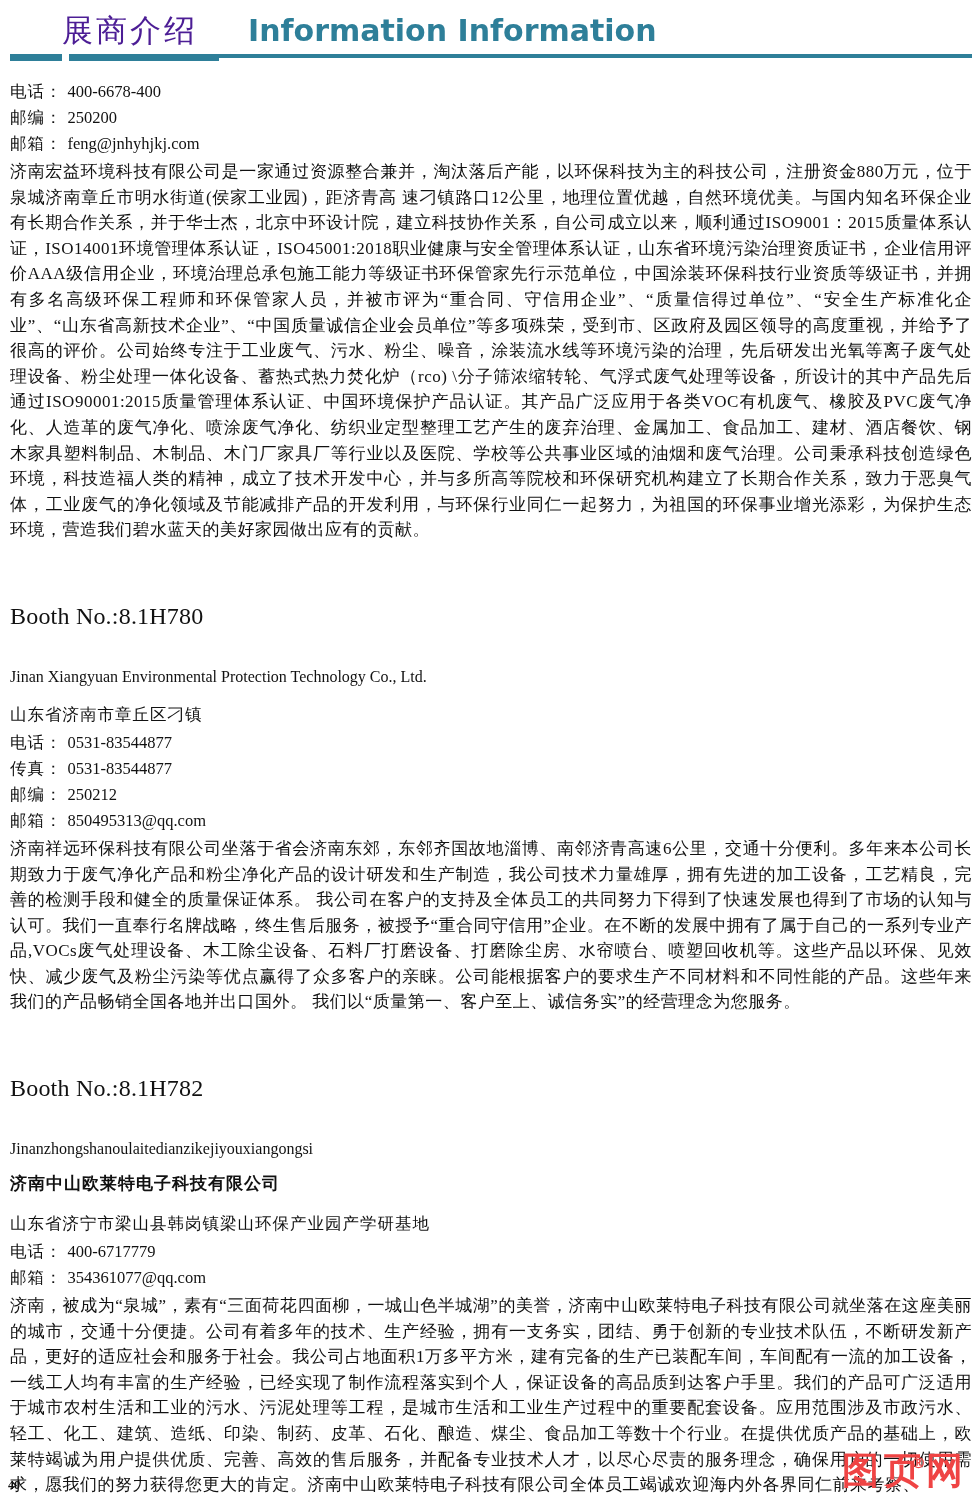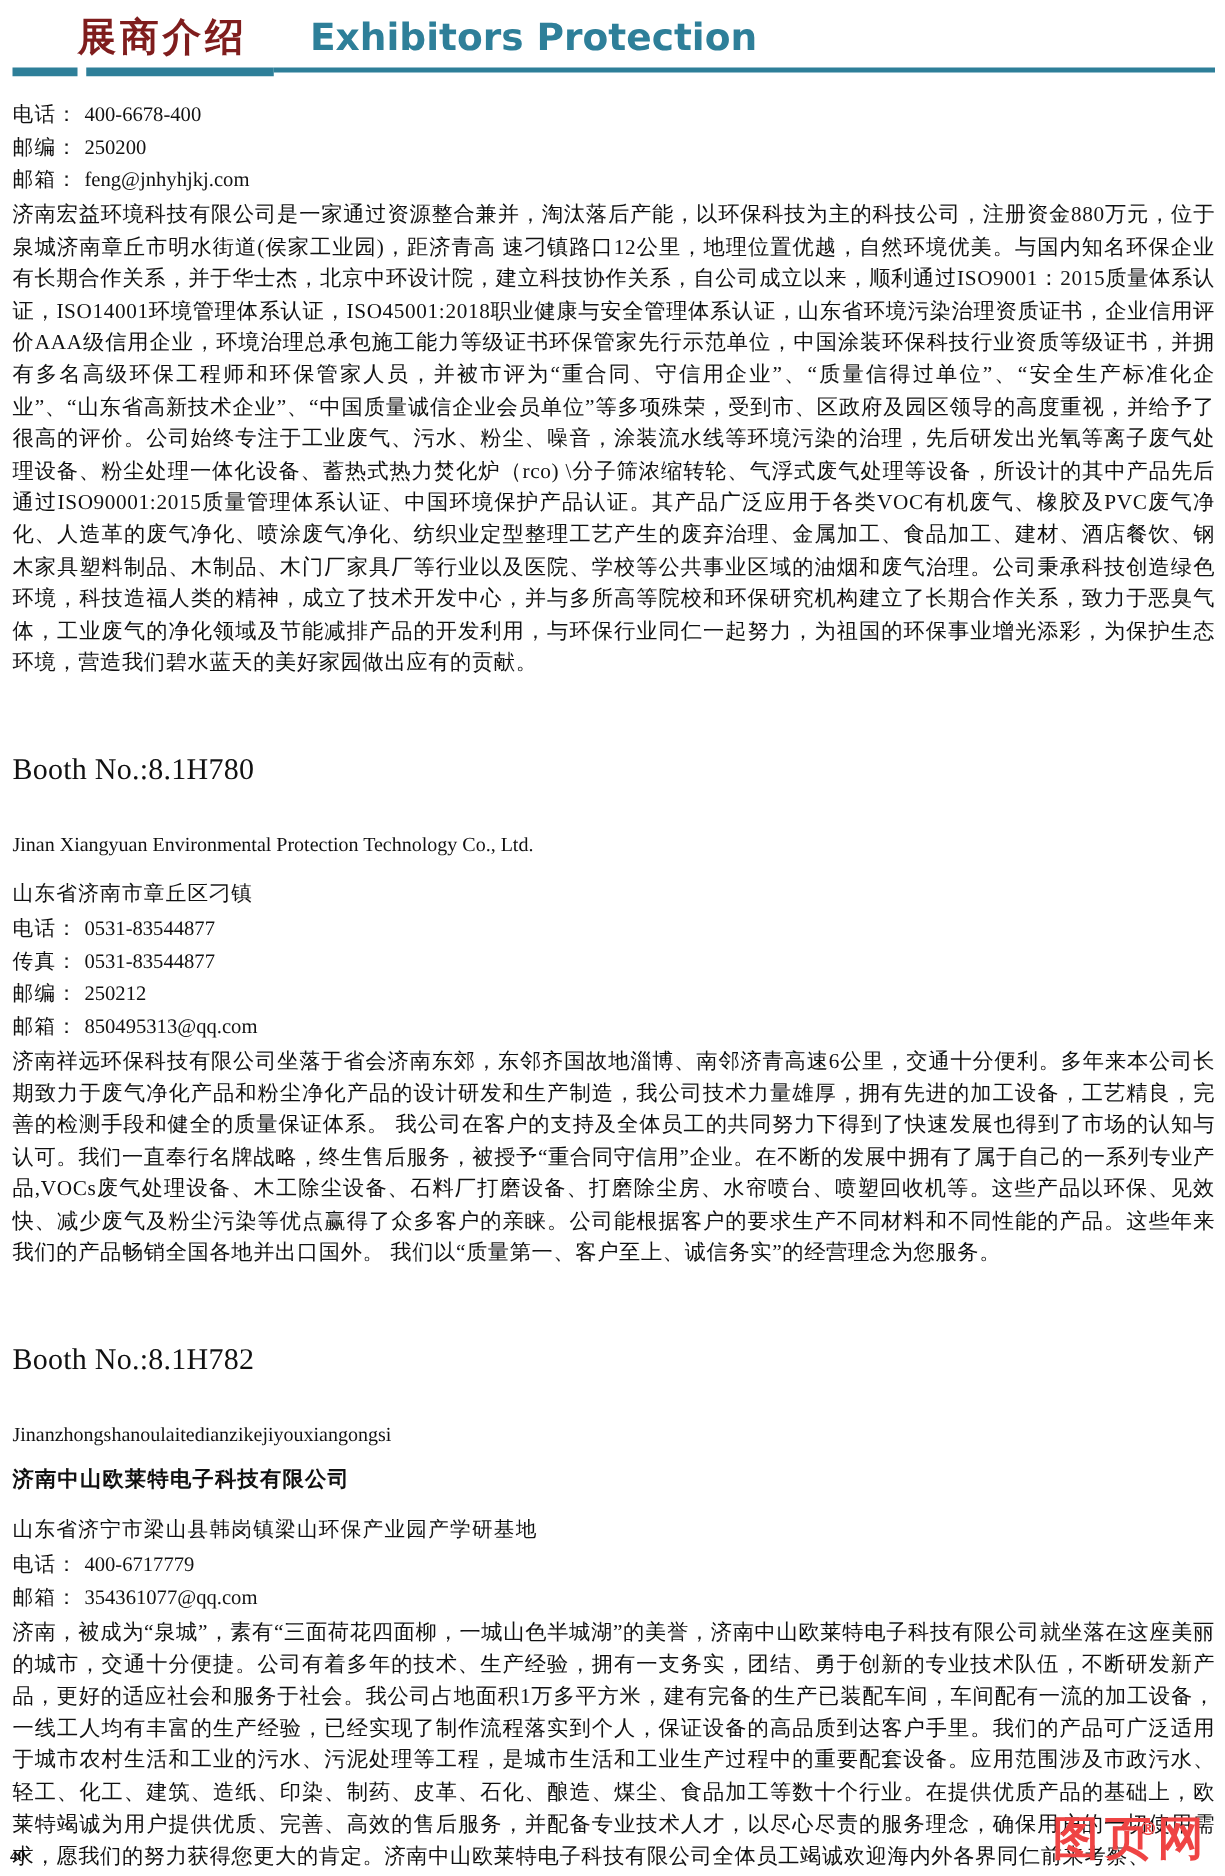--- a/index.html
+++ b/index.html
@@ -15,23 +15,23 @@
 
   
   .hdr-titles {
     display: flex;
     align-items: baseline;
     gap: 50px;
     padding-left: 52px;
   }
   .hdr-cn {
     font-family: "DejaVu Sans", "Liberation Sans", sans-serif;
-    font-weight: bold;
+    font-weight: normal;
     font-size: 31px;
-    color: #7f1d1d;
+    color: #4c1d95;
     letter-spacing: 3px;
     line-height: 37px;
   }
   .hdr-en {
     font-family: "DejaVu Sans", "Liberation Sans", sans-serif;
     font-weight: bold;
     font-size: 30px;
     color: #2e7f99;
     line-height: 37px;
   }
@@ -101,21 +101,21 @@
   }
 </style>
 </head>
 <body>
 
 <div class="page">
 
   <header>
     <div class="hdr-titles">
       <span class="hdr-cn">展商介绍</span>
-      <span class="hdr-en">Exhibitors Protection</span>
+      <span class="hdr-en">Information Information</span>
     </div>
     <div class="hdr-bar">
       <div class="bar-a"></div>
       <div class="bar-gap"></div>
       <div class="bar-b"></div>
       <div class="bar-c"></div>
     </div>
   </header>
 
   <section>

